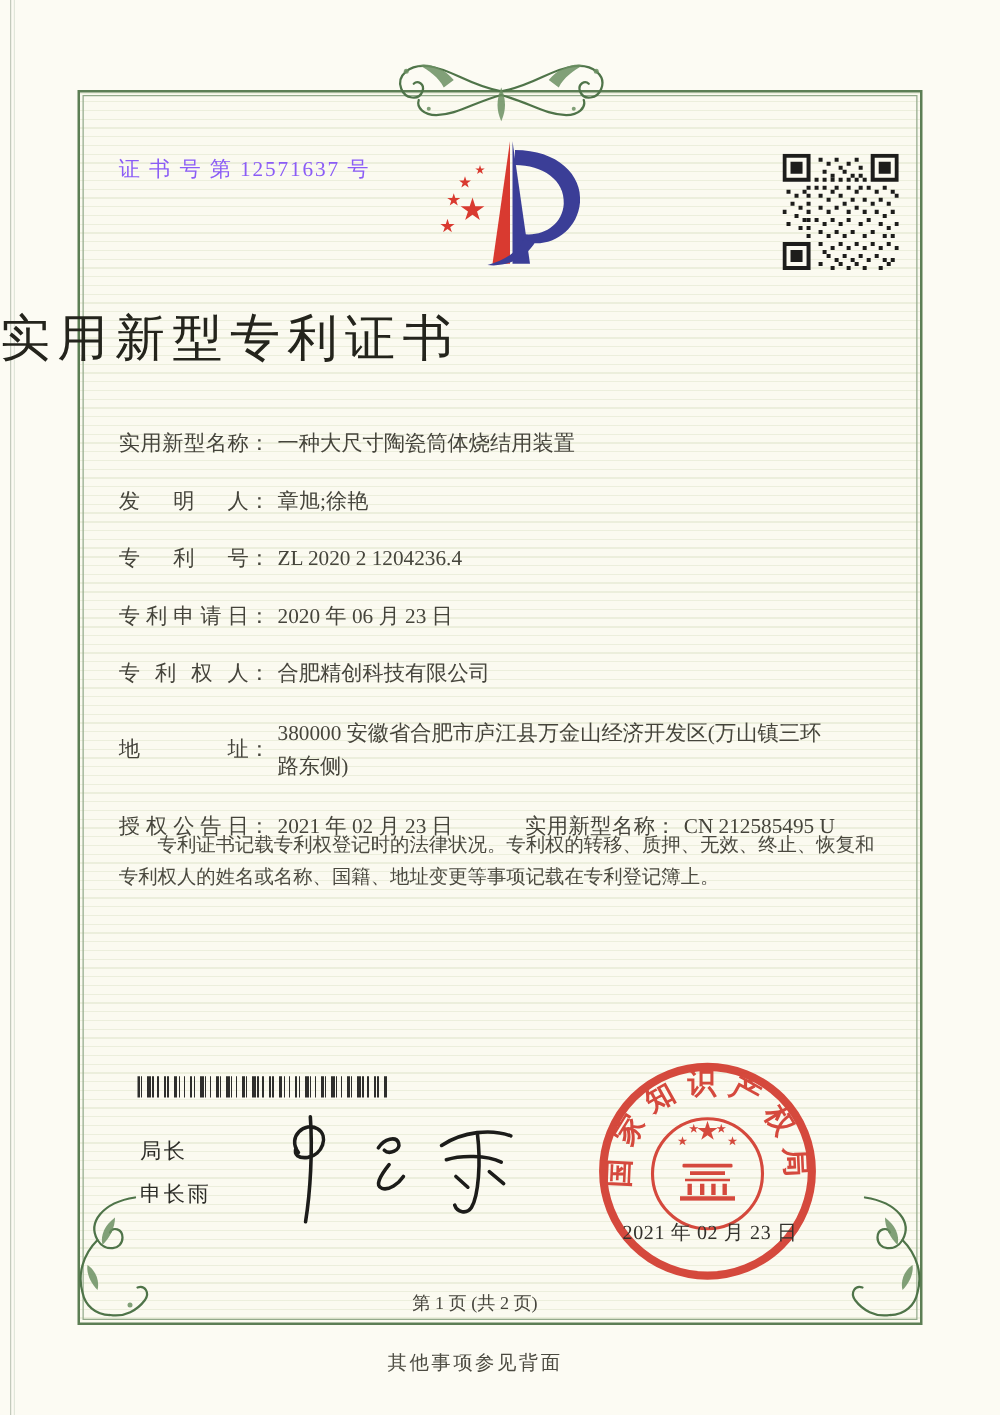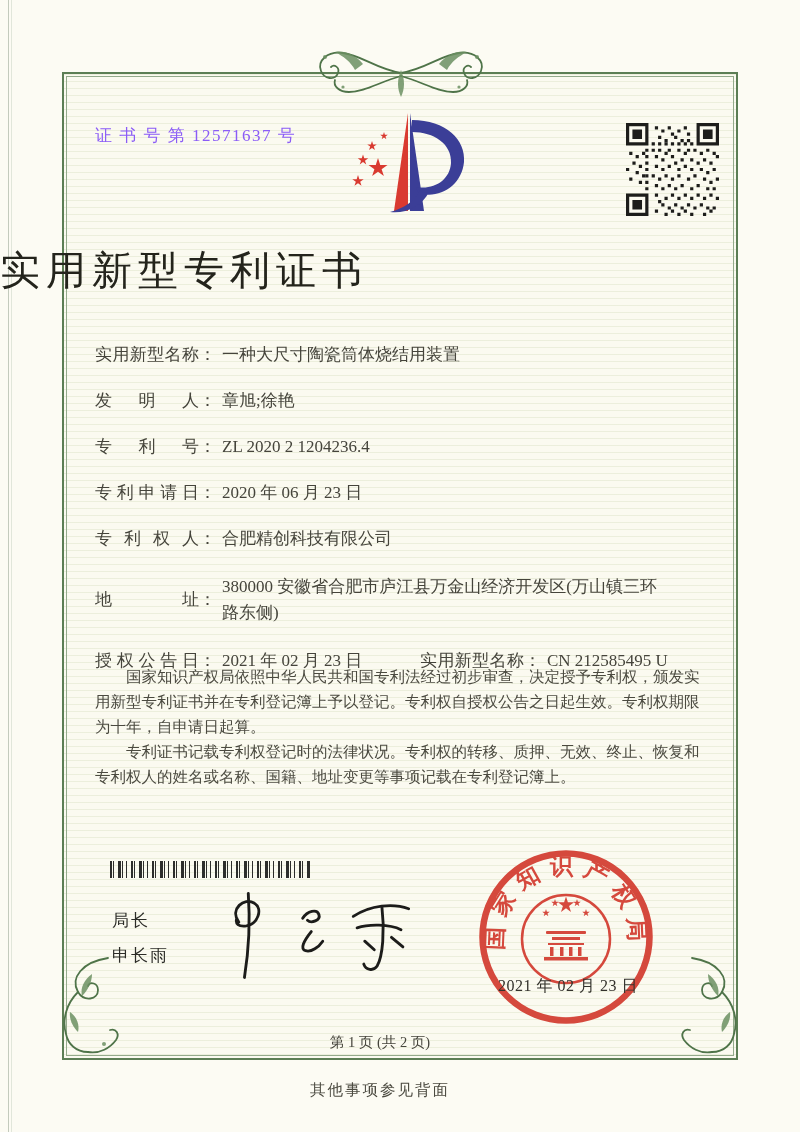--- a/index.html
+++ b/index.html
@@ -190,21 +190,20 @@
     <span class="fvalue">2021 年 02 月 23 日</span>
     <span class="pair2">
       <span class="flabel">实用新型名称</span>
         <span class="fcolon">：</span>
       <span class="fvalue">CN 212585495 U</span>
     </span>
   </div>
 </div>
 
 <div class="abs z2 paras">
-  <p>国家知识产权局依照中华人民共和国专利法经过初步审查，决定授予专利权，颁发实用新型专利证书并在专利登记簿上予以登记。专利权自授权公告之日起生效。专利权期限为十年，自申请日起算。</p>
   <p>专利证书记载专利权登记时的法律状况。专利权的转移、质押、无效、终止、恢复和专利权人的姓名或名称、国籍、地址变更等事项记载在专利登记簿上。</p>
 </div>
 
 <div class="abs z2 barcode"></div>
 
 <div class="abs z2 director">
   <div>局长</div>
   <div>申长雨</div>
 </div>
 

